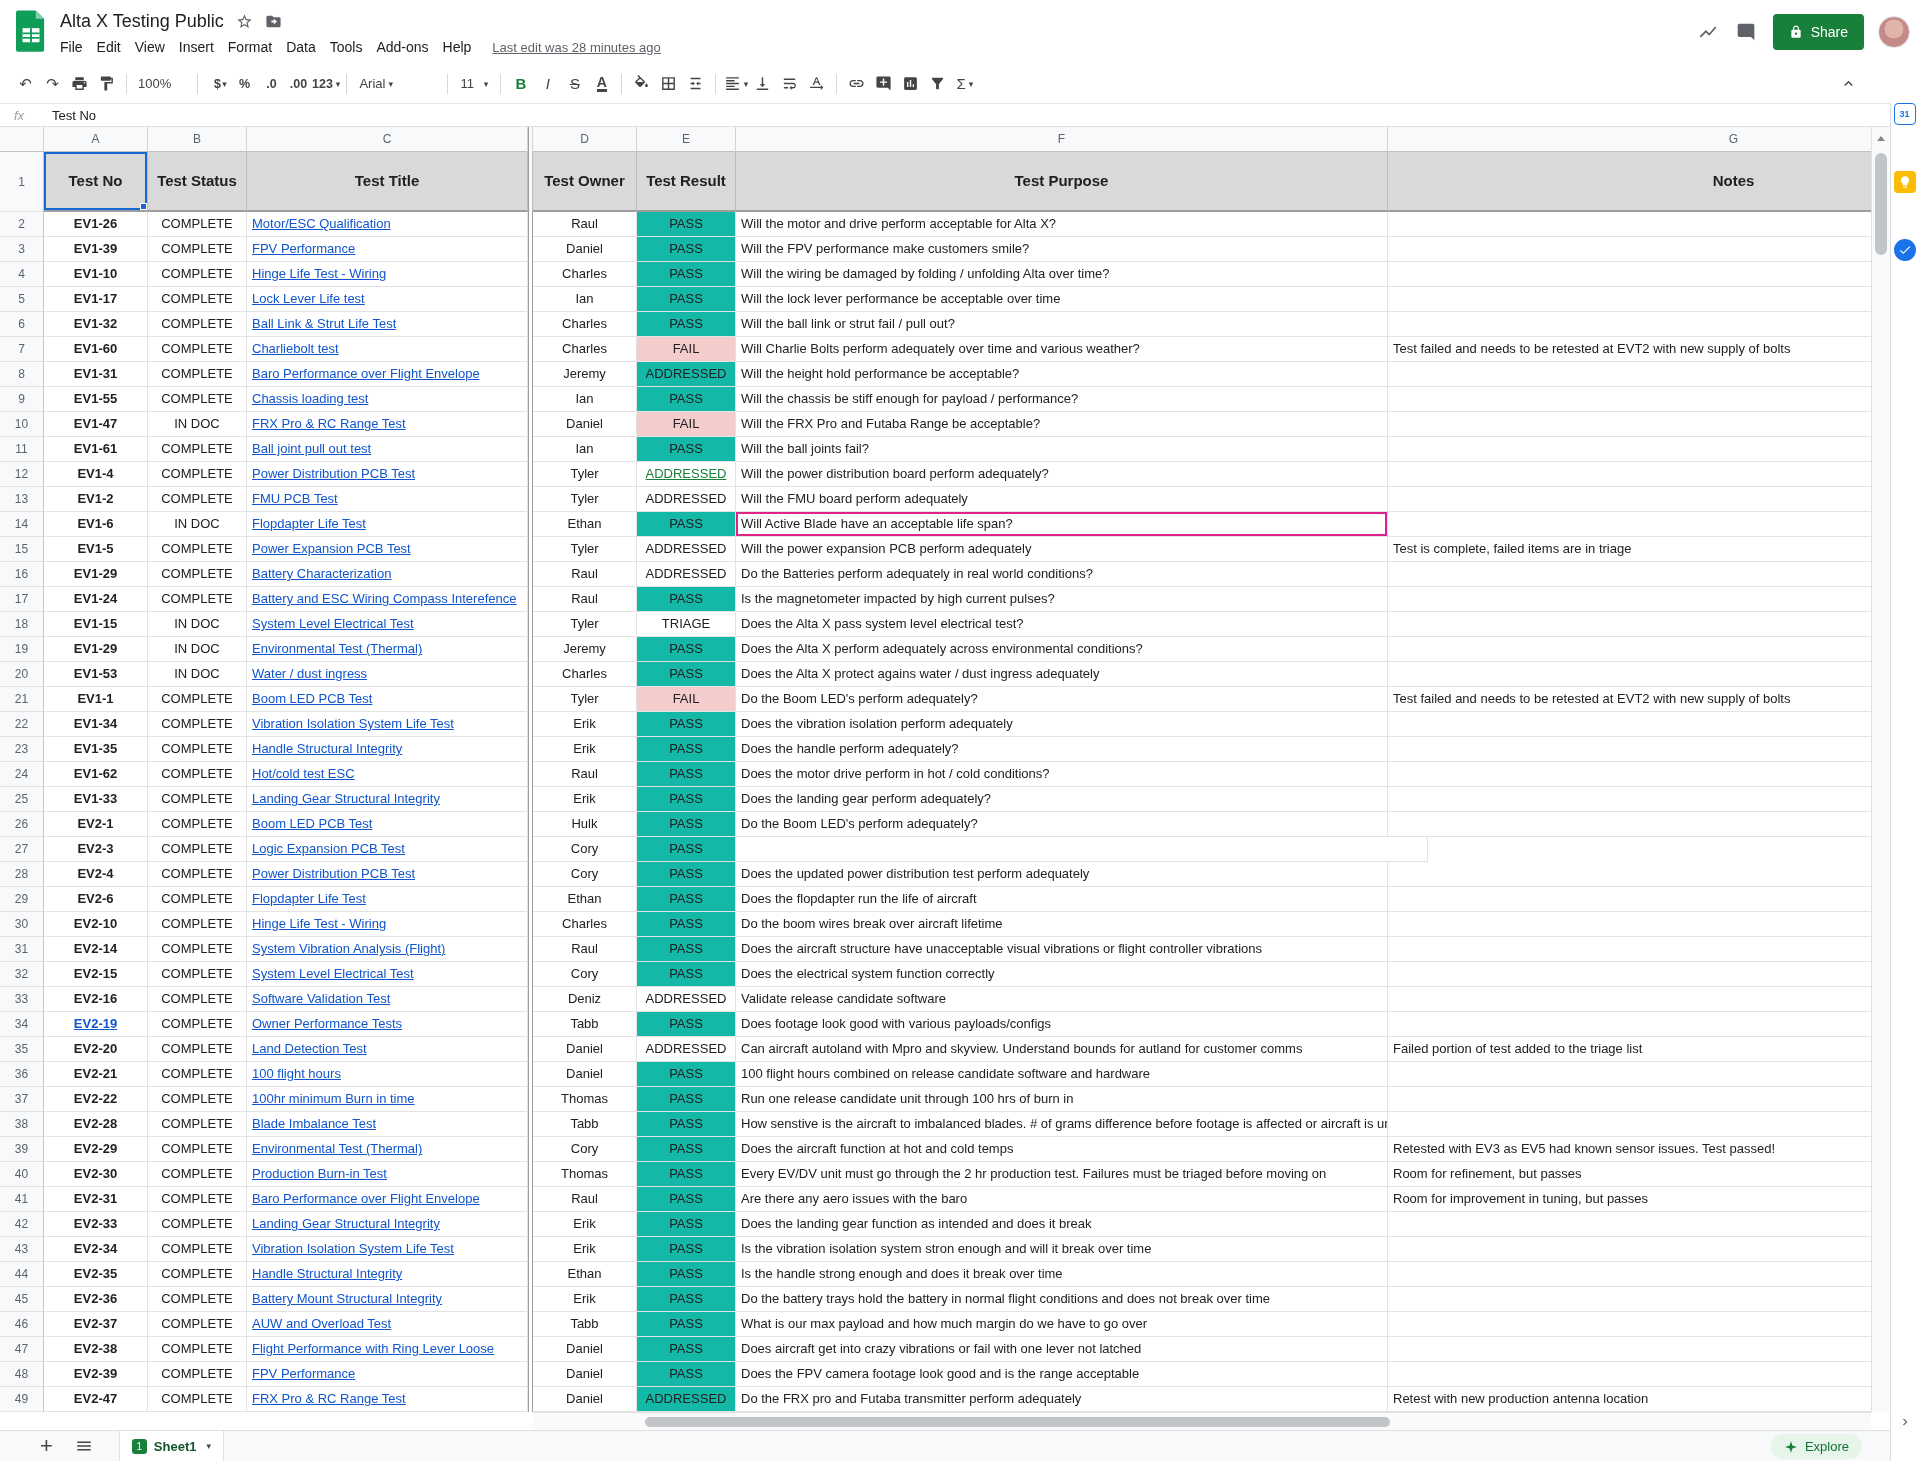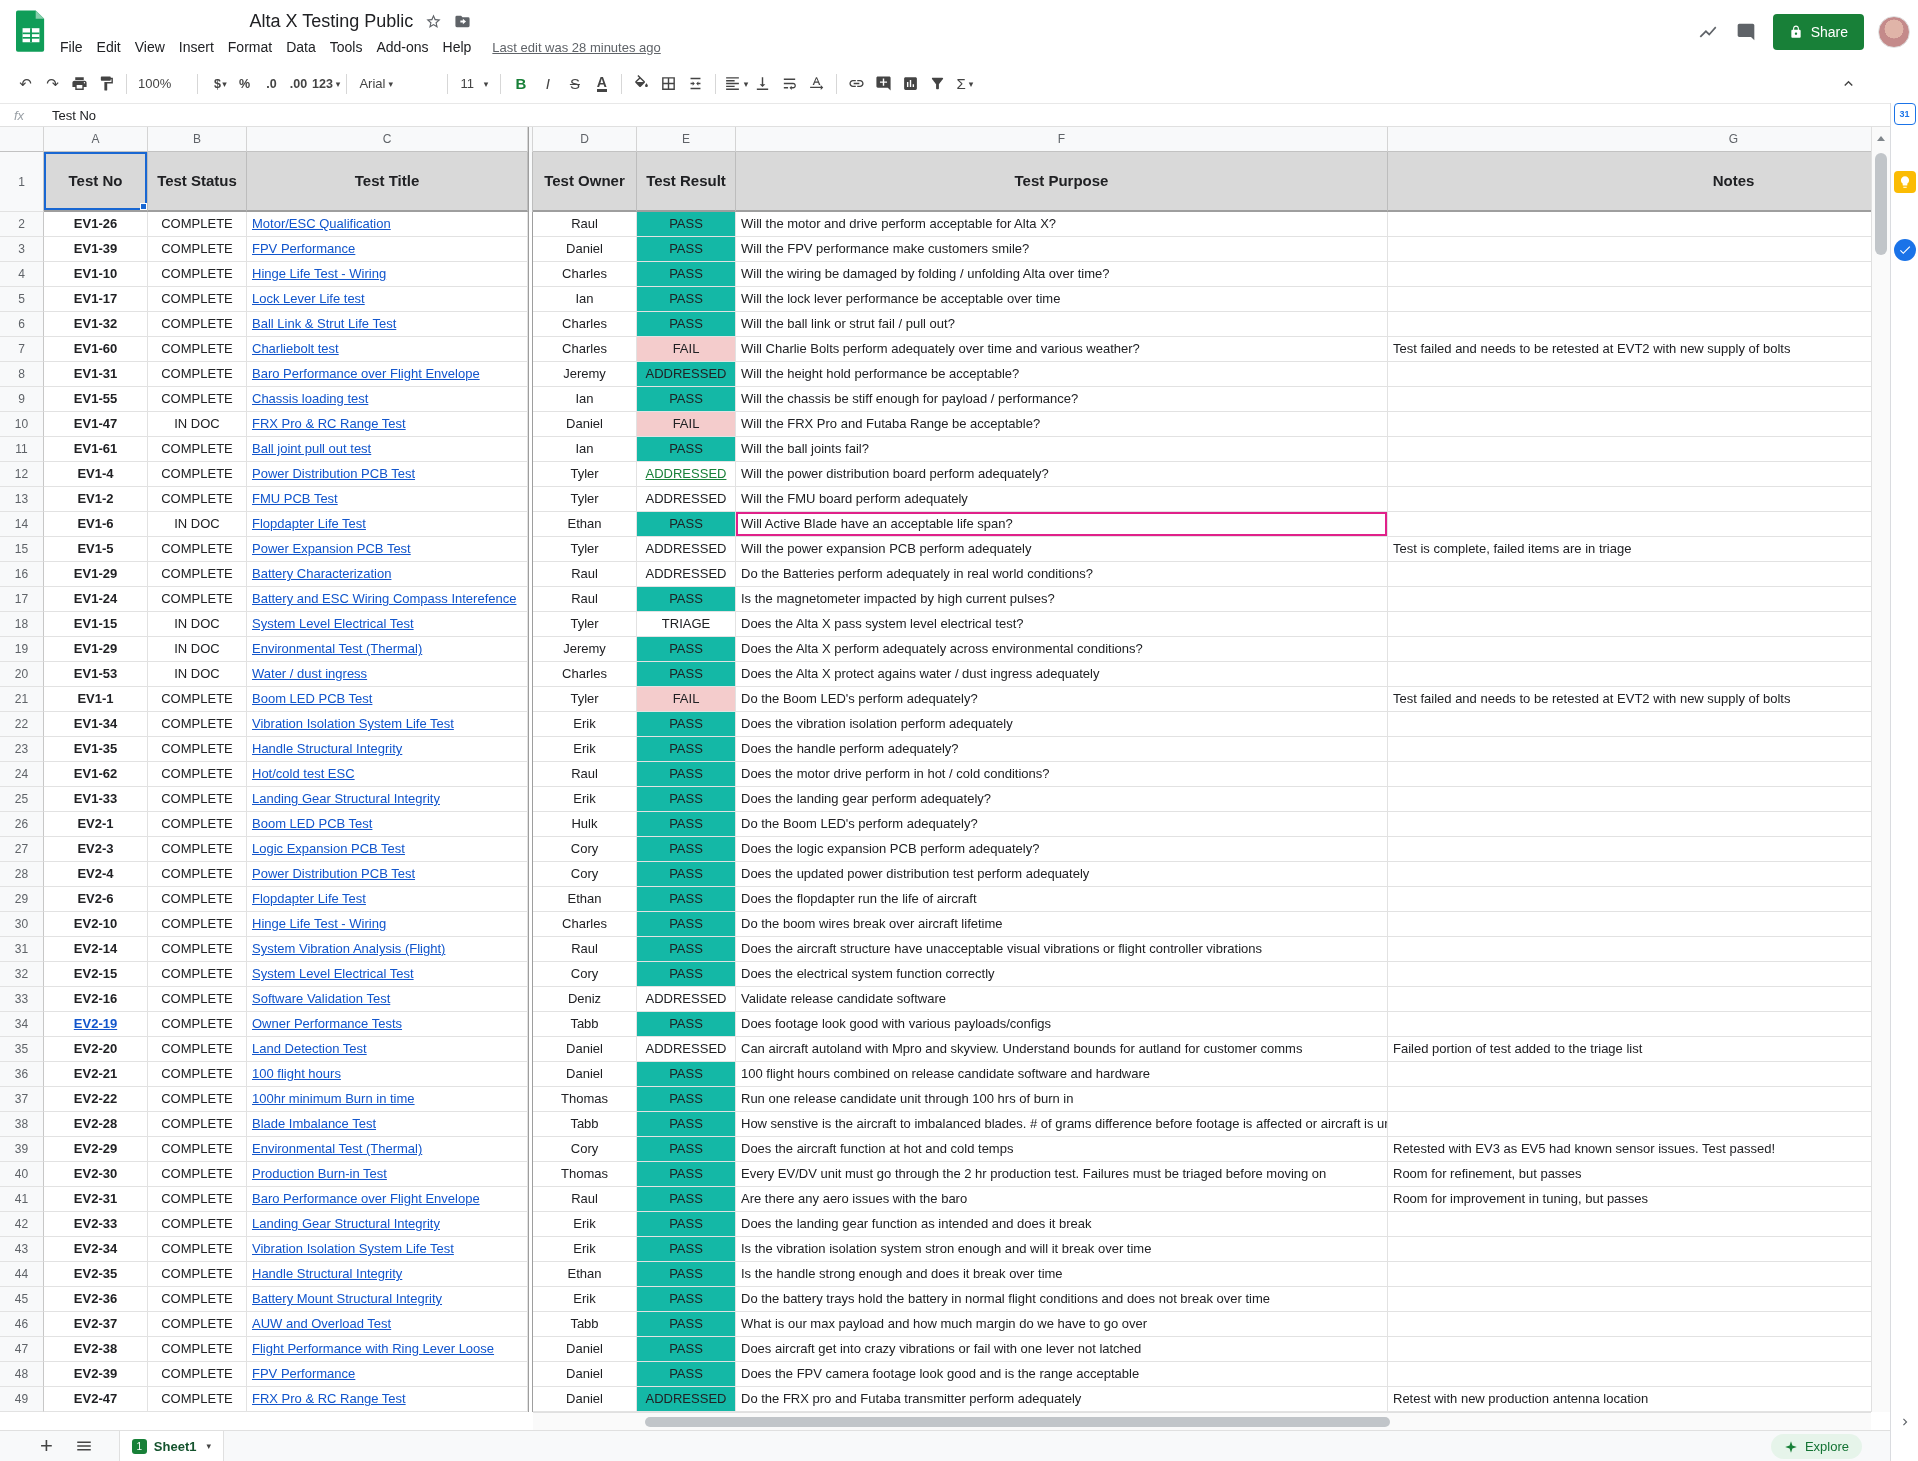--- a/index.html
+++ b/index.html
@@ -3,21 +3,21 @@
 <meta charset="utf-8">
 <style>
   * { margin:0; padding:0; box-sizing:border-box; }
   html,body { width:1918px; height:1461px; overflow:hidden; background:#fff;
     font-family:"Liberation Sans","DejaVu Sans",sans-serif; color:#202124; }
 
   
   .titlebar { position:absolute; top:0; left:0; width:1918px; height:64px; background:#fff; display:flex; align-items:flex-start; }
   .logo { margin:10px 0 0 16px; cursor:pointer; }
   .title-block { margin-left:14px; padding-top:8px; }
-  .title-row { display:flex; align-items:center; height:26px;justify-content:center; }
+  .title-row { display:flex; align-items:center; height:26px; }
   .doc-title { font-size:18px; color:#202124; }
   .t-ic { margin-left:12px; display:flex; align-items:center; }
   .t-ic svg { width:17px; height:17px; fill:#5f6368; }
   .menu-row { display:flex; align-items:center; height:26px; margin-left:-7px; }
   .menu { font-size:14px; padding:2px 7px; border-radius:3px; cursor:pointer; }
   .last-edit { font-size:13px; color:#5f6368; text-decoration:underline; margin-left:14px; cursor:pointer; }
   .title-right { position:absolute; right:0; top:0; height:64px; display:flex; align-items:center; padding-right:8px; }
   .icon-btn { width:38px; height:38px; display:flex; align-items:center; justify-content:center; border-radius:50%; cursor:pointer; }
   .icon-btn svg { width:20px; height:20px; fill:#5f6368; }
   .share-btn { display:flex; align-items:center; gap:8px; background:#188038; color:#fff; border:none; border-radius:4px;
@@ -616,21 +616,20 @@
         <div class="cell w-g cg"></div>
       </div>
       <div class="grid-row">
         <div class="cell w-gut gut">27</div>
         <div class="cell w-a ca">EV2-3</div>
         <div class="cell w-b cb">COMPLETE</div>
         <div class="cell w-c cc link">Logic Expansion PCB Test</div>
         <div class="cell w-div fdiv"></div>
         <div class="cell w-d cd">Cory</div>
         <div class="cell w-e ce res-green">PASS</div>
-        <div class="cell w-f cf">Does the logic expansion PCB perform adequately?</div>
         <div class="cell w-g cg"></div>
       </div>
       <div class="grid-row">
         <div class="cell w-gut gut">28</div>
         <div class="cell w-a ca">EV2-4</div>
         <div class="cell w-b cb">COMPLETE</div>
         <div class="cell w-c cc link">Power Distribution PCB Test</div>
         <div class="cell w-div fdiv"></div>
         <div class="cell w-d cd">Cory</div>
         <div class="cell w-e ce res-green">PASS</div>

